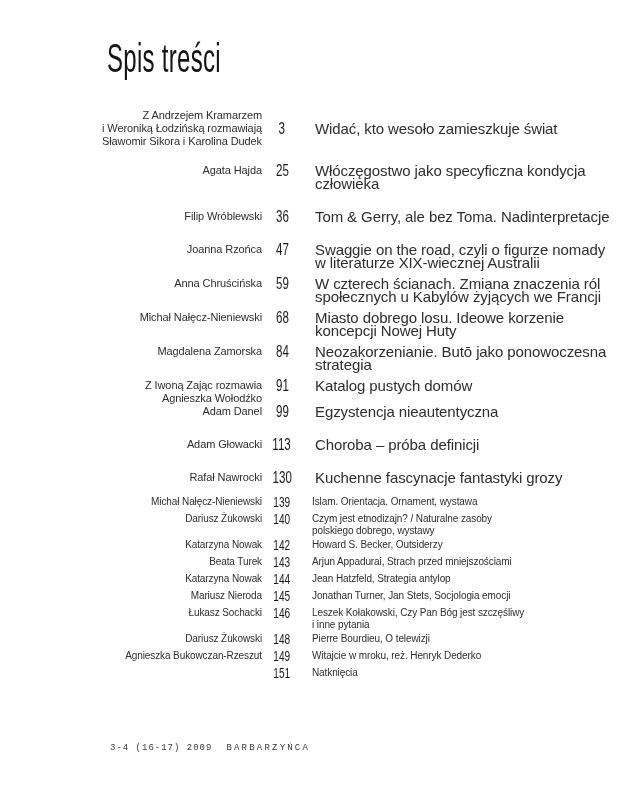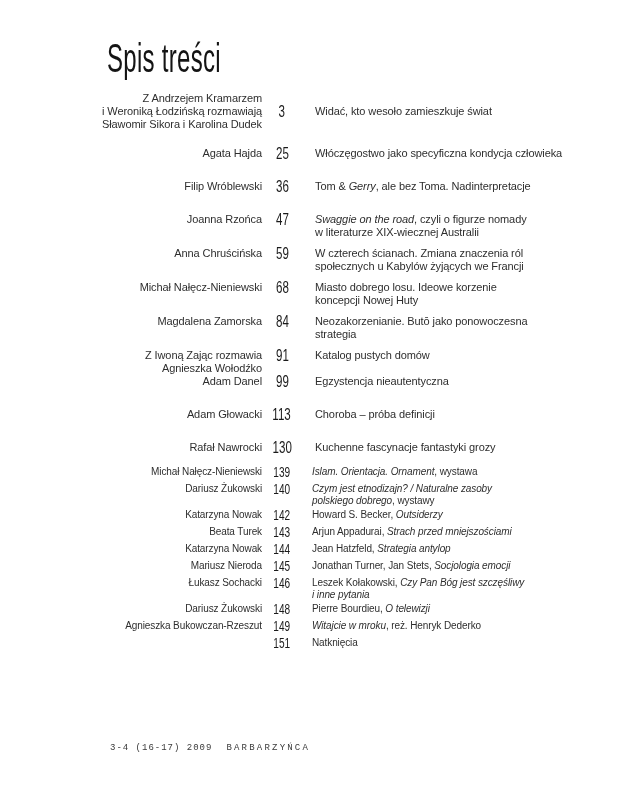--- a/index.html
+++ b/index.html
@@ -2,29 +2,29 @@
 <html><head>
 <meta charset="utf-8">
 <style>
   *{margin:0;padding:0;box-sizing:border-box}
   html,body{background:#ffffff}
   body{width:631px;height:800px;position:relative;overflow:hidden;
        font-family:"Liberation Sans",sans-serif;color:#2e2e2e;}
   .page-title{position:absolute;top:38px;left:107px;font-size:40px;line-height:1;
        font-weight:400;color:#141414;letter-spacing:.5px;white-space:nowrap;
        transform:scaleX(.6);transform-origin:left top}
-  .toc{position:absolute;top:92px;left:0;width:631px}
+  .toc{position:absolute;top:109px;left:0;width:631px}
   .row{display:grid;grid-template-columns:262px 40px 1fr;align-items:start}
   .row.center{align-items:center}
   .auth{text-align:right;font-size:11px;line-height:13px;letter-spacing:-.1px}
-  .ttl{padding-left:13px;font-size:11px;line-height:13px;letter-spacing:-.1px}
+  .ttl{padding-left:13px;font-size:15px;line-height:13px;letter-spacing:-.1px}
   .num{text-align:center;line-height:13px}
   .num .n{display:inline-block;font-size:17px;line-height:13px;color:#1a1a1a;
        transform:scaleX(.68);transform-origin:center}
-  .it{font-style:italic}
+  .it{}
   .mb20{margin-bottom:20px}.mb16{margin-bottom:16px}.mb22{margin-bottom:12px}
   .mb8{margin-bottom:8px}.mb7{}
   .rev-head-row{display:grid;grid-template-columns:262px 1fr;margin:22px 0 7px}
   .rev-h{grid-column:1;text-align:right;font-size:20px;line-height:20px;color:#141414;
        font-weight:400;white-space:nowrap;transform:scaleX(.55);transform-origin:right center}
   .row.rev .auth{font-size:10px;line-height:12px}
   .row.rev .ttl{font-size:10px;line-height:12px;padding-left:10px}
   .row.rev .num{line-height:12px}
   .row.rev .num .n{font-size:14px;line-height:12px;transform:scaleX(.72)}
   .mb5{margin-bottom:5px}.mb2{margin-bottom:2px}

